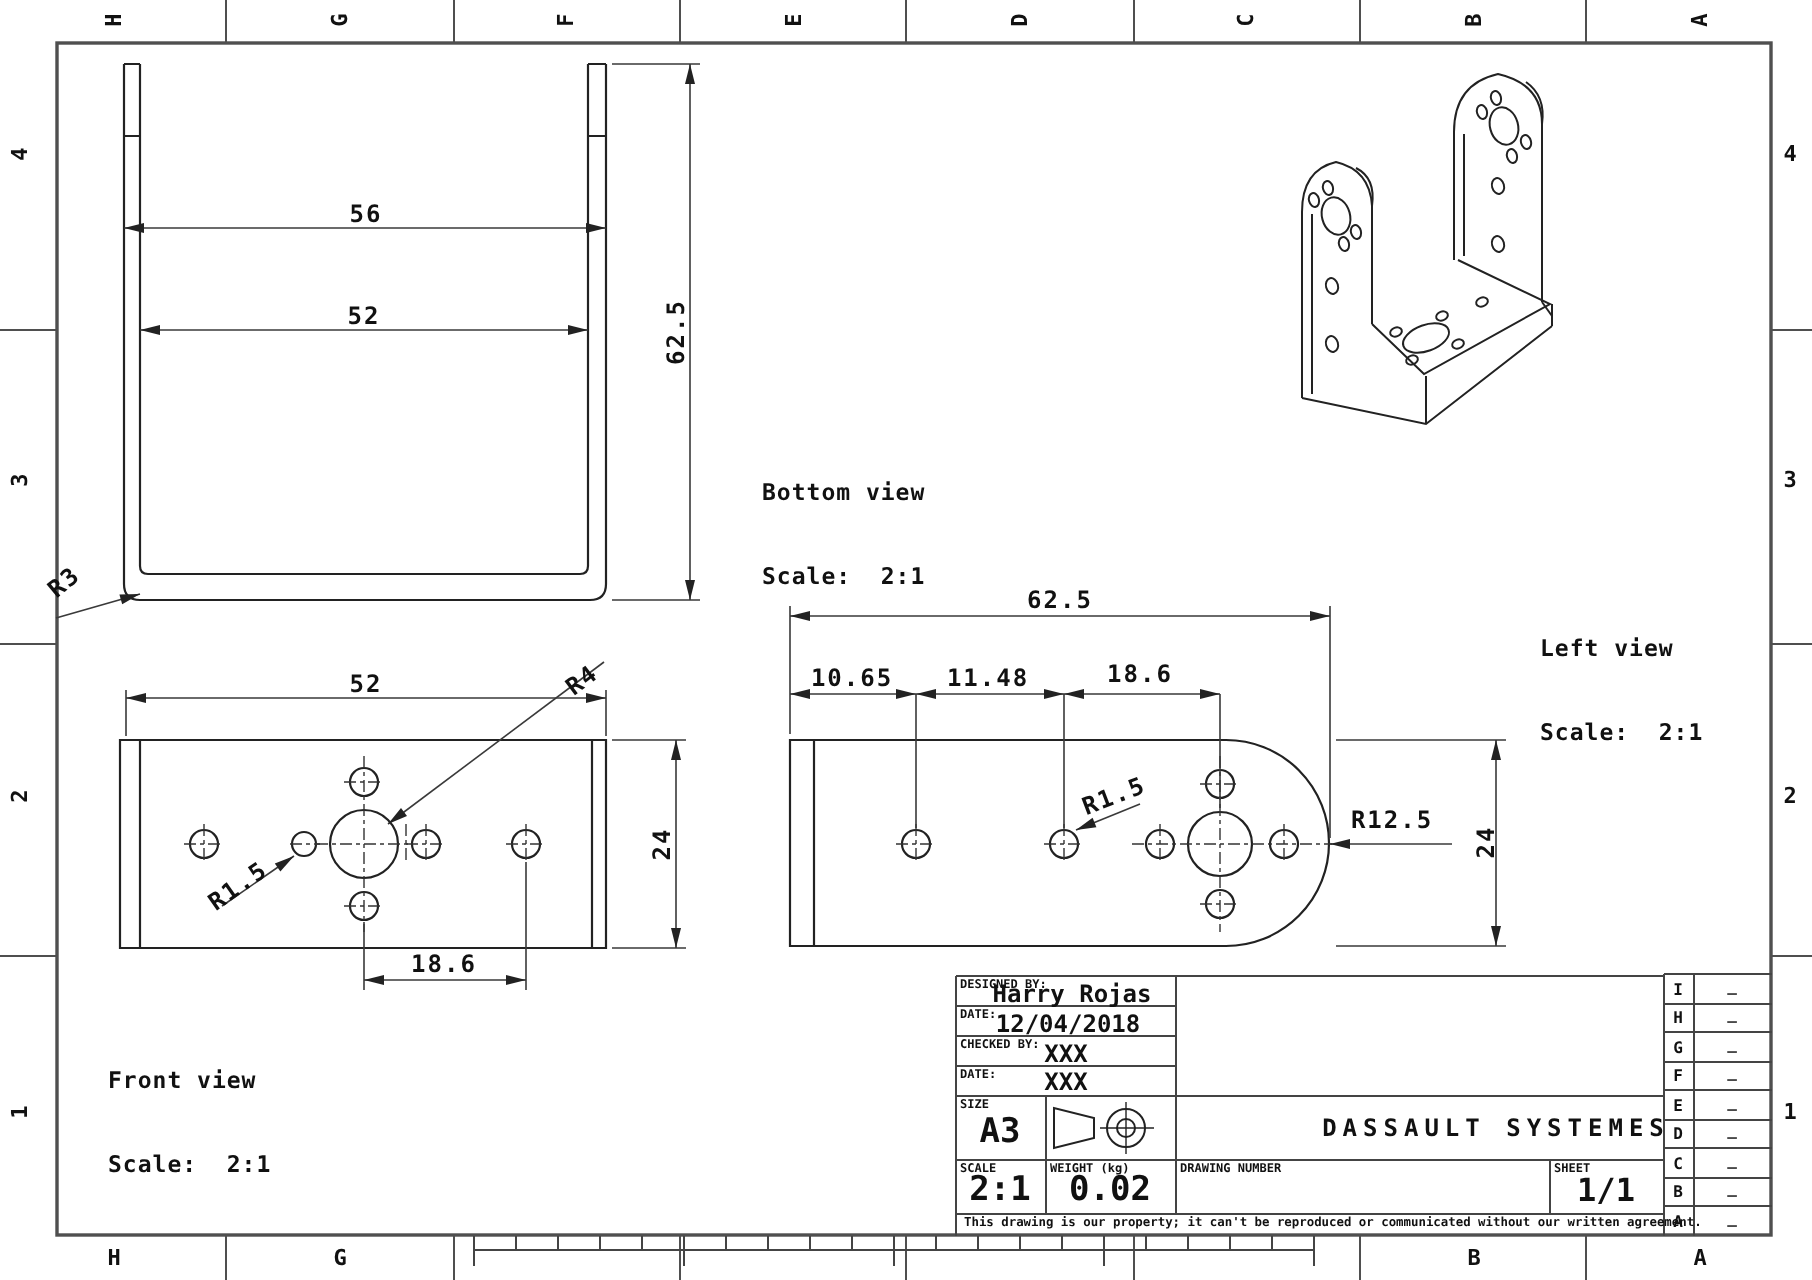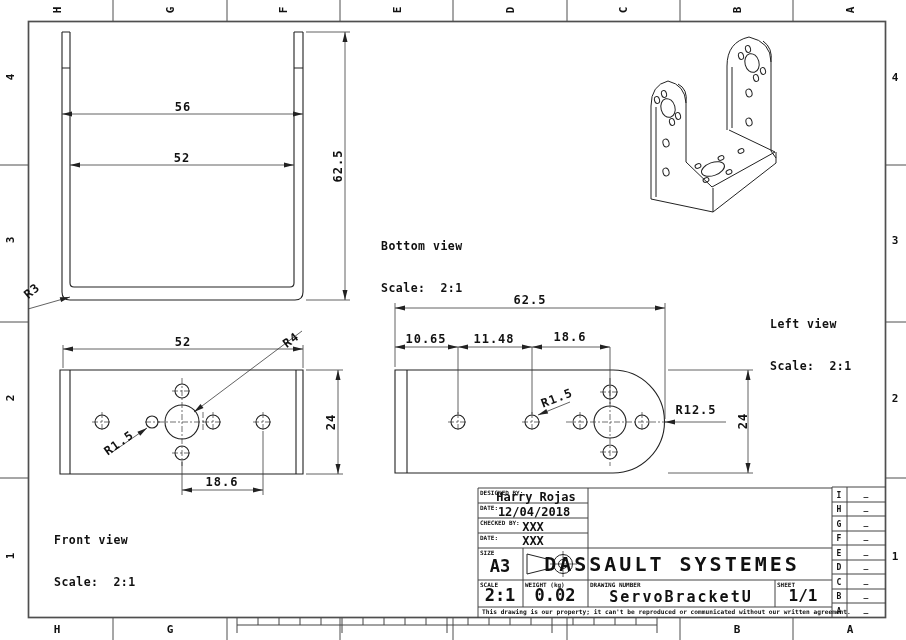--- a/index.html
+++ b/index.html
@@ -244,27 +244,26 @@
 <div class="tb-lab" style="left:480px;top:489px">DESIGNED BY:</div>
 <div class="t" style="left:536px;top:497px;font-size:12px">Harry Rojas</div>
 <div class="tb-lab" style="left:480px;top:504px">DATE:</div>
 <div class="t" style="left:534px;top:512px;font-size:12px">12/04/2018</div>
 <div class="tb-lab" style="left:480px;top:519px">CHECKED BY:</div>
 <div class="t" style="left:533px;top:527px;font-size:12px">XXX</div>
 <div class="tb-lab" style="left:480px;top:534px">DATE:</div>
 <div class="t" style="left:533px;top:541px;font-size:12px">XXX</div>
 <div class="tb-lab" style="left:480px;top:549px">SIZE</div>
 <div class="t" style="left:500px;top:566px;font-size:17px">A3</div>
-<div class="t" style="left:672px;top:564px;font-size:20px;letter-spacing:3px">DASSAULT SYSTEMES</div>
+<div class="t" style="left:748px;top:564px;font-size:12px;letter-spacing:3px">DASSAULT SYSTEMES</div>
 <div class="tb-lab" style="left:480px;top:581px">SCALE</div>
 <div class="t" style="left:500px;top:595px;font-size:17px">2:1</div>
 <div class="tb-lab" style="left:525px;top:581px">WEIGHT (kg)</div>
 <div class="t" style="left:555px;top:595px;font-size:17px">0.02</div>
 <div class="tb-lab" style="left:590px;top:581px">DRAWING NUMBER</div>
-<div class="t" style="left:681px;top:597px;font-size:15px;letter-spacing:2px">ServoBracketU</div>
 <div class="tb-lab" style="left:777px;top:581px">SHEET</div>
 <div class="t" style="left:803px;top:595px;font-size:16px">1/1</div>
 <div class="legal" style="left:482px;top:608px">This drawing is our property; it can't be reproduced or communicated without our written agreement.</div>
 
 <div class="t rev" style="left:839px;top:495px">I</div>
 <div class="t rev" style="left:839px;top:509px">H</div>
 <div class="t rev" style="left:839px;top:524px">G</div>
 <div class="t rev" style="left:839px;top:538px">F</div>
 <div class="t rev" style="left:839px;top:553px">E</div>
 <div class="t rev" style="left:839px;top:567px">D</div>

